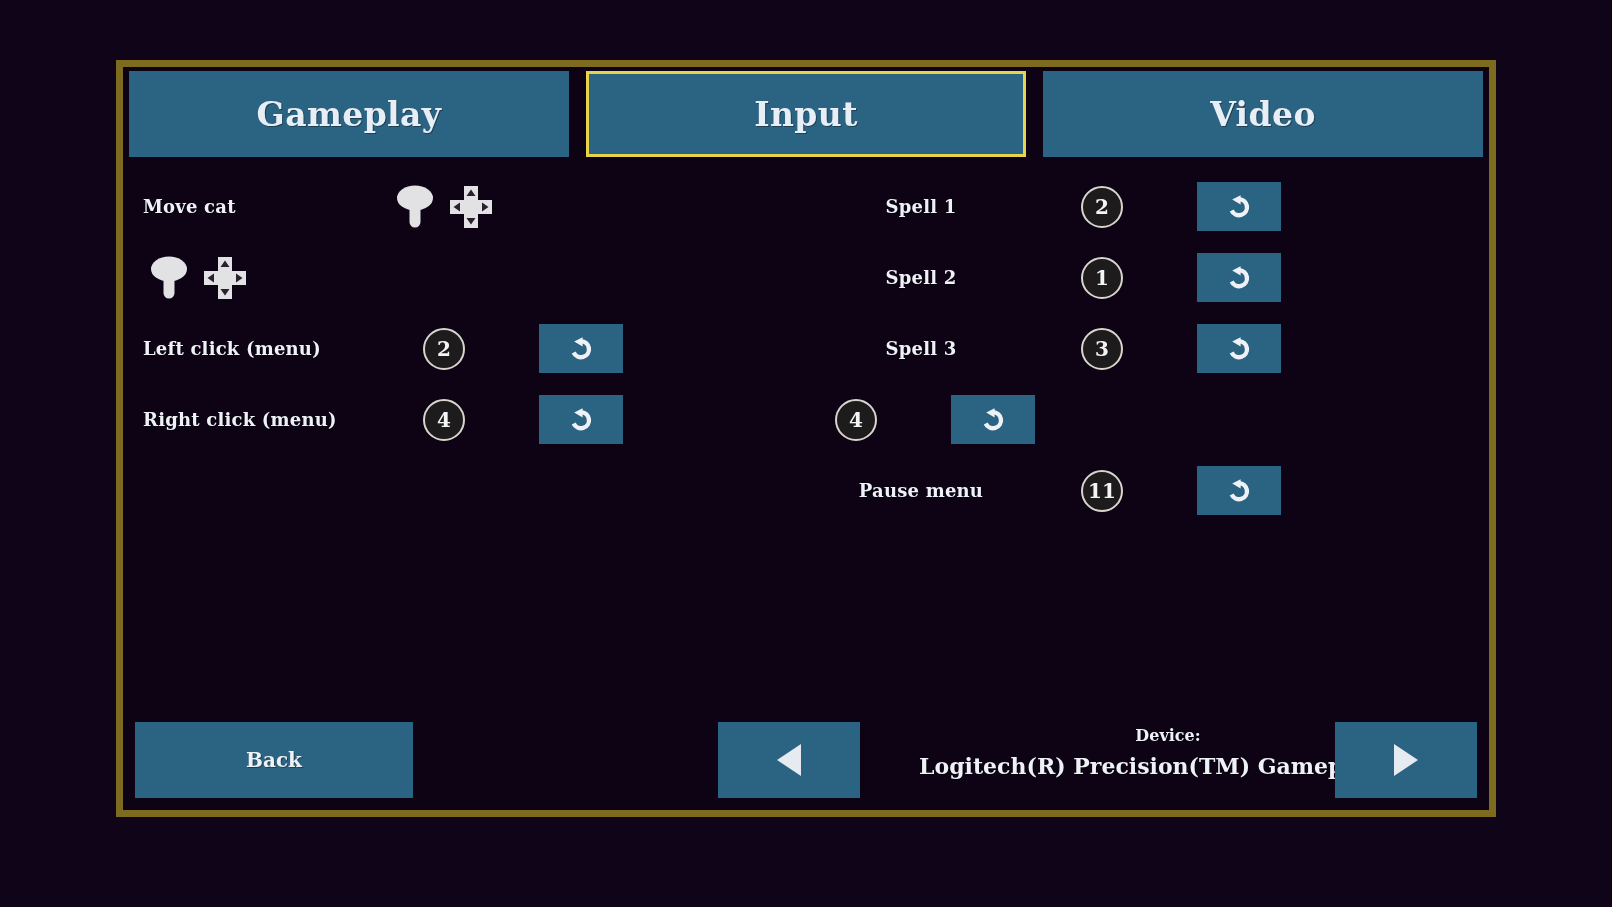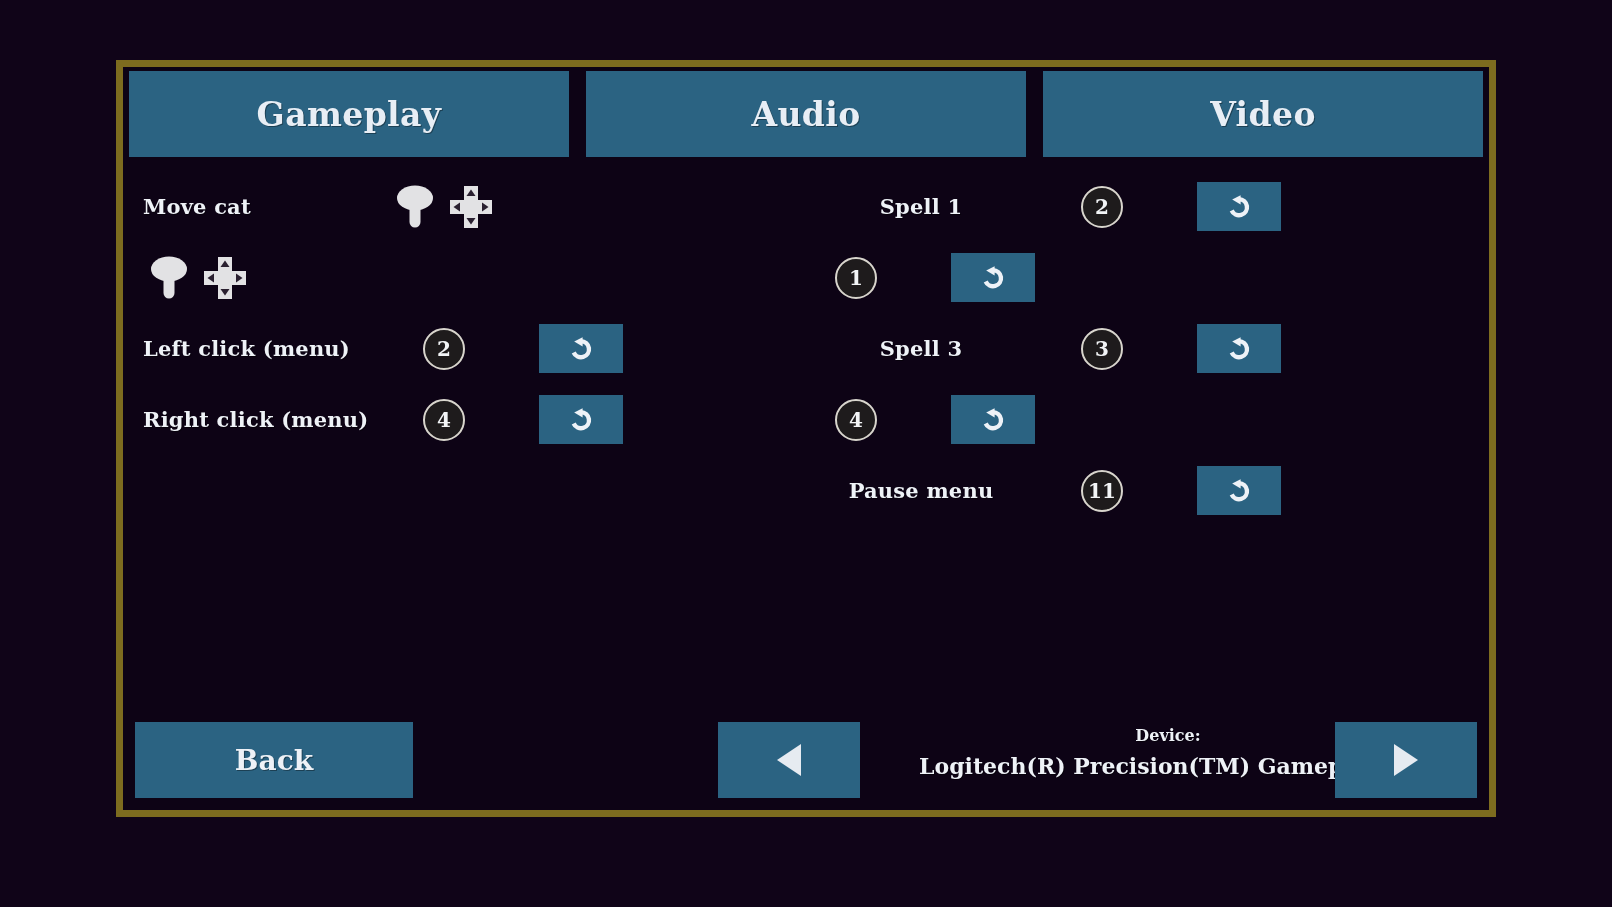--- a/index.html
+++ b/index.html
@@ -74,21 +74,21 @@
   #column-right { left: 672px; text-align: center; }
 
   .binding-row {
     position: relative;
     height: 71px;
     display: flex;
     align-items: center;
   }
   .binding-label {
     color: #eef2f7;
-    font-size: 21px;
+    font-size: 18px;
     font-weight: bold;
     letter-spacing: 0.2px;
     width: 246px;
     flex: 0 0 246px;
     padding-left: 6px;
     box-sizing: border-box;
     text-shadow: 1px 1px 0 rgba(0,0,0,0.4);
   }
 
   
@@ -156,21 +156,21 @@
     width: 278px;
     height: 76px;
     background: #2b6382;
     display: flex;
     align-items: center;
     justify-content: center;
     cursor: pointer;
   }
   #back-button .btn-text {
     color: #eef2f7;
-    font-size: 28px;
+    font-size: 20px;
     font-weight: bold;
     text-shadow: 1px 1px 0 rgba(0,0,0,0.35);
   }
   .device-arrow {
     position: absolute;
     top: 0;
     width: 142px;
     height: 76px;
     background: #2b6382;
     display: flex;
@@ -211,22 +211,22 @@
 </head>
 <body>
 
 <div id="options-panel">
   <div id="panel-inner">
 
     <div id="tab-bar">
         <div class="tab">
           <span class="tab-label">Gameplay</span>
         </div>
-        <div class="tab">
-          <span class="tab-label">Audio</span>
+        <div class="tab selected">
+          <span class="tab-label">Input</span>
         </div>
         <div class="tab">
           <span class="tab-label">Video</span>
         </div>
       </div>
 
     <div class="column" id="column-left">
         <div class="binding-row">
           <div class="binding-label">Move cat</div>
           <div class="binding-value">
@@ -292,20 +292,21 @@
             <div class="button-badge">2</div>
           </div>
           <div class="reset-button">
             <svg viewBox="0 0 26 26">
               <path d="M13 5.2 a8 8 0 1 1 -7.3 11.3" fill="none" stroke="#eef2f7" stroke-width="4.4" stroke-linecap="butt"></path>
               <path d="M14.6 1.2 L6.2 5.6 L14.6 10.4 Z" fill="#eef2f7"></path>
             </svg>
           </div>
         </div>
         <div class="binding-row">
+          <div class="binding-label">Spell 2</div>
           <div class="binding-value">
             <div class="button-badge">1</div>
           </div>
           <div class="reset-button">
             <svg viewBox="0 0 26 26">
               <path d="M13 5.2 a8 8 0 1 1 -7.3 11.3" fill="none" stroke="#eef2f7" stroke-width="4.4" stroke-linecap="butt"></path>
               <path d="M14.6 1.2 L6.2 5.6 L14.6 10.4 Z" fill="#eef2f7"></path>
             </svg>
           </div>
         </div>

